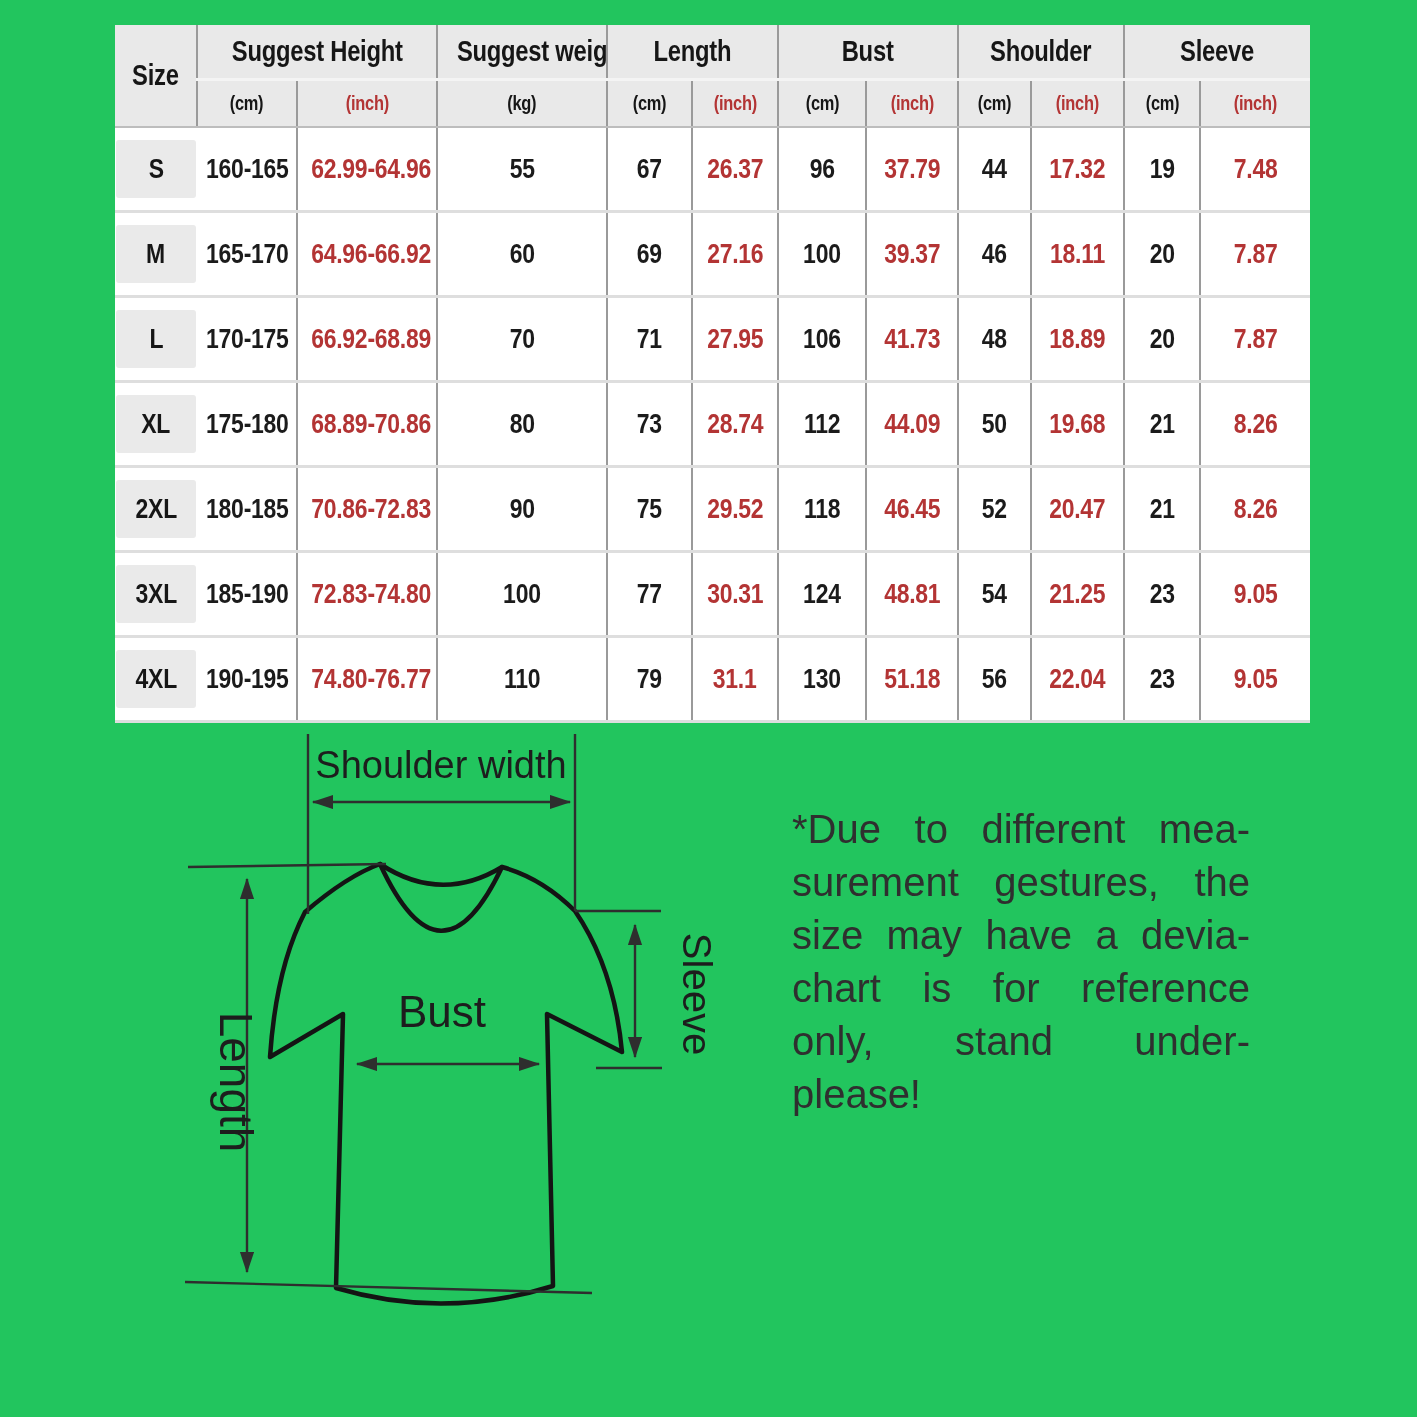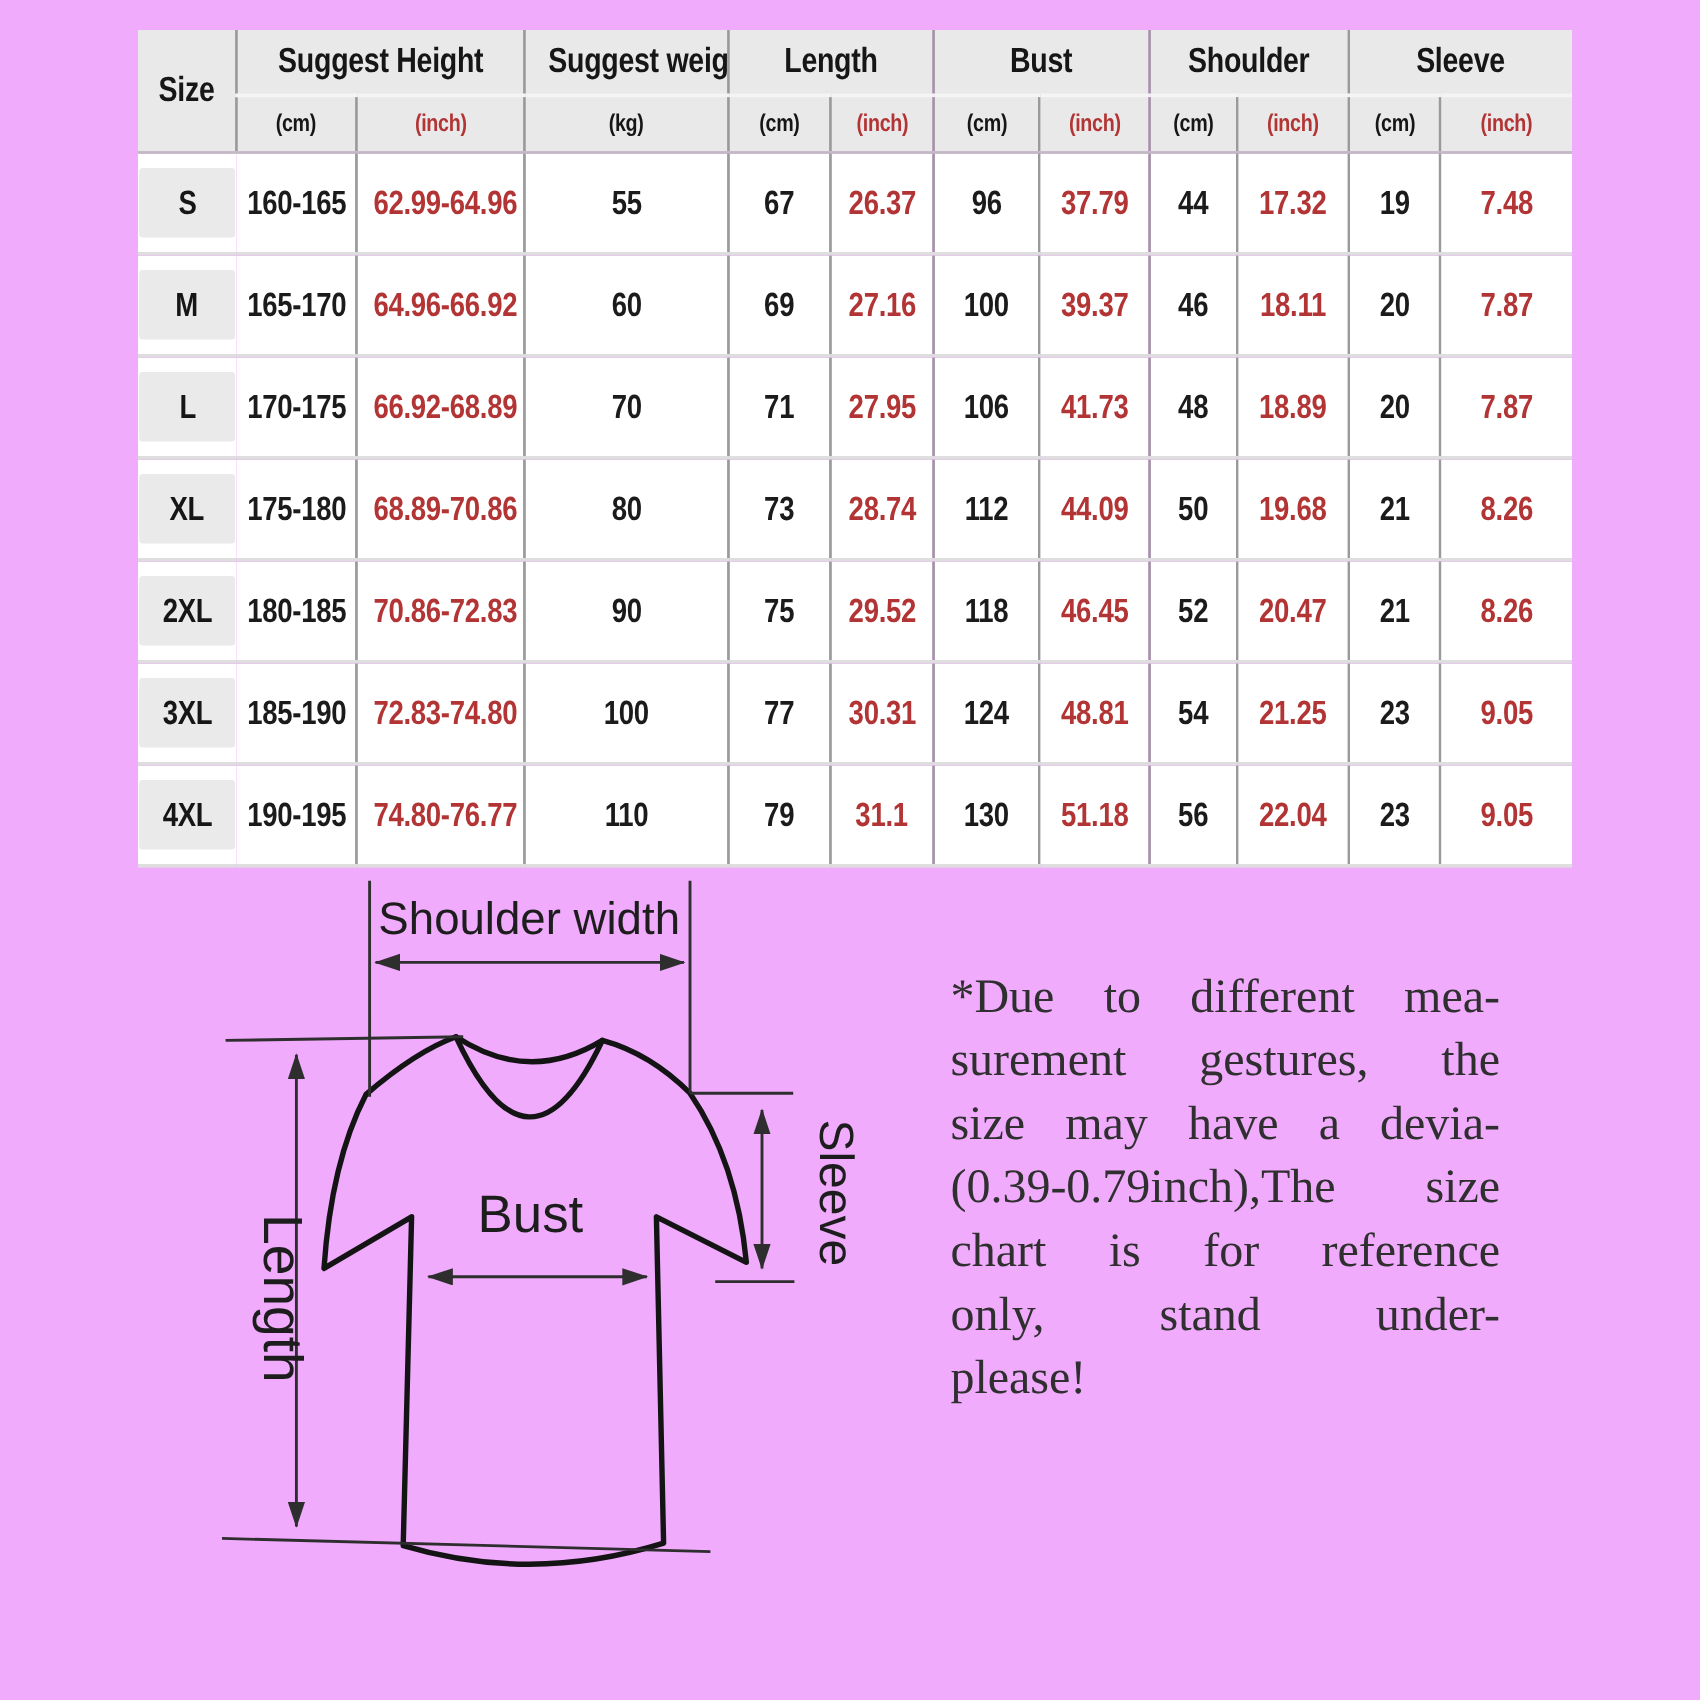--- a/index.html
+++ b/index.html
@@ -1,17 +1,17 @@
 <!DOCTYPE html>
 <html style="--inch-red: #b33434;"><head>
 <meta charset="utf-8">
 <style>
   html,body { margin:0; padding:0; background:#ffffff; }
   .canvas {
-    position:relative; width:1417px; height:1417px; background:#f0abfc;
+    position:relative; width:1417px; height:1417px; background:#22c55e;
     font-family:"Liberation Sans", sans-serif; color:#1b1b1b; overflow:hidden;
   }
 
   
   table.size-chart {
     position:absolute; left:115px; top:25px; width:1195px;
     border-collapse:collapse; table-layout:fixed;
   }
   table.size-chart th, table.size-chart td {
     padding:0; text-align:center; vertical-align:middle; overflow:hidden;
@@ -40,21 +40,21 @@
 
   
   .diagram { position:absolute; left:130px; top:712px; width:660px; height:625px; }
   .diagram .shirt { fill:none; stroke:#141414; stroke-width:4.5; stroke-linejoin:round; stroke-linecap:round; }
   .diagram .dim  { stroke:#2e2e2e; stroke-width:2.4; fill:none; }
   .diagram .lbl  { fill:#1d1d1d; font-family:"Liberation Sans", sans-serif; }
 
   
   .note {
     position:absolute; left:792px; top:803px; width:458px;
-    font-size:40px; line-height:53px; color:#2f2f2f; font-weight:400;font-family:Liberation Serif, serif;
+    font-size:40px; line-height:53px; color:#2f2f2f; font-weight:400;
   }
   .note-line { text-align:justify; text-align-last:justify; white-space:pre-wrap; }
   .note-line.last { text-align-last:left; }
 </style>
 </head>
 <body>
 
 <div class="canvas">
 
   <table class="size-chart">
@@ -258,19 +258,18 @@
     <text class="lbl" x="311" y="66" font-size="38" text-anchor="middle">Shoulder width</text>
     <text class="lbl" transform="translate(90,370) rotate(90)" font-size="46" text-anchor="middle">Length</text>
     <text class="lbl" x="312" y="315" font-size="44" text-anchor="middle">Bust</text>
     <text class="lbl" transform="translate(553,282) rotate(90)" font-size="40" text-anchor="middle">Sleeve</text>
   </svg>
 
   <div class="note">
     <div class="note-line">*Due to different mea-</div>
     <div class="note-line">surement gestures, the</div>
     <div class="note-line">size may have a devia-</div>
-    <div class="note-line">(0.39-0.79inch),The size</div>
     <div class="note-line">chart is for reference</div>
     <div class="note-line">only, stand under-</div>
     <div class="note-line last">please!</div>
   </div>
 
 </div>
 
 </body></html>

